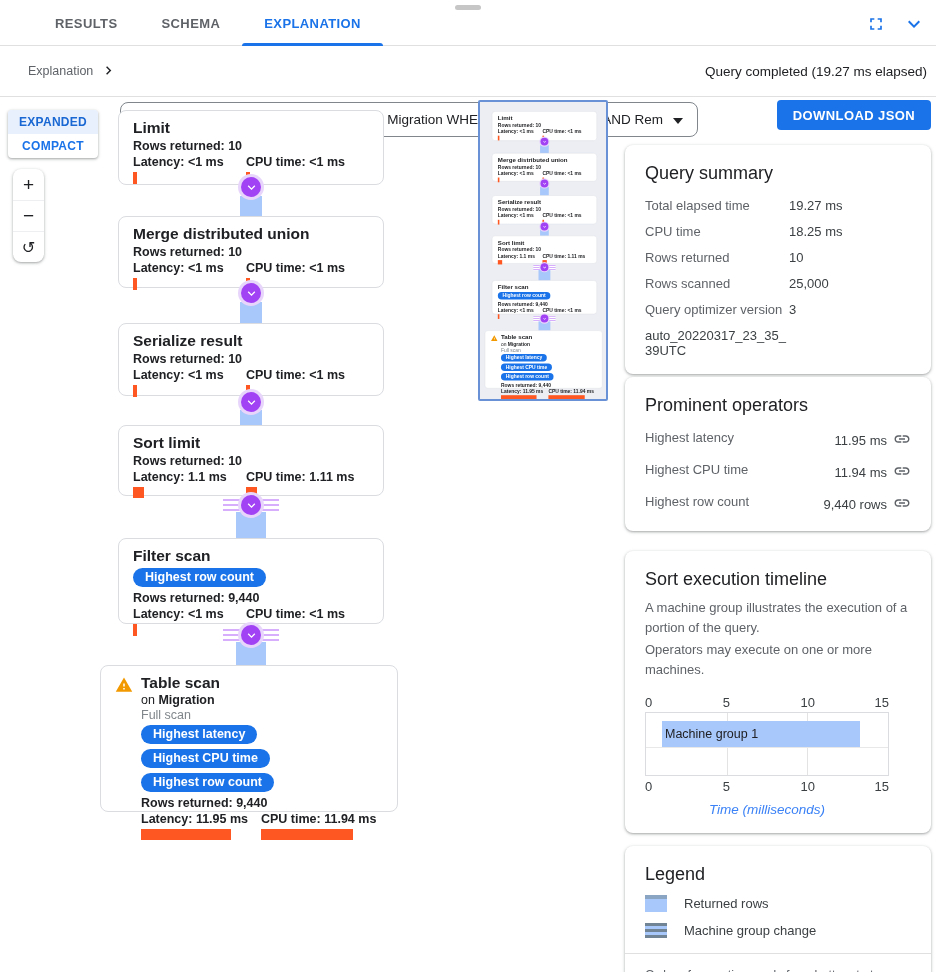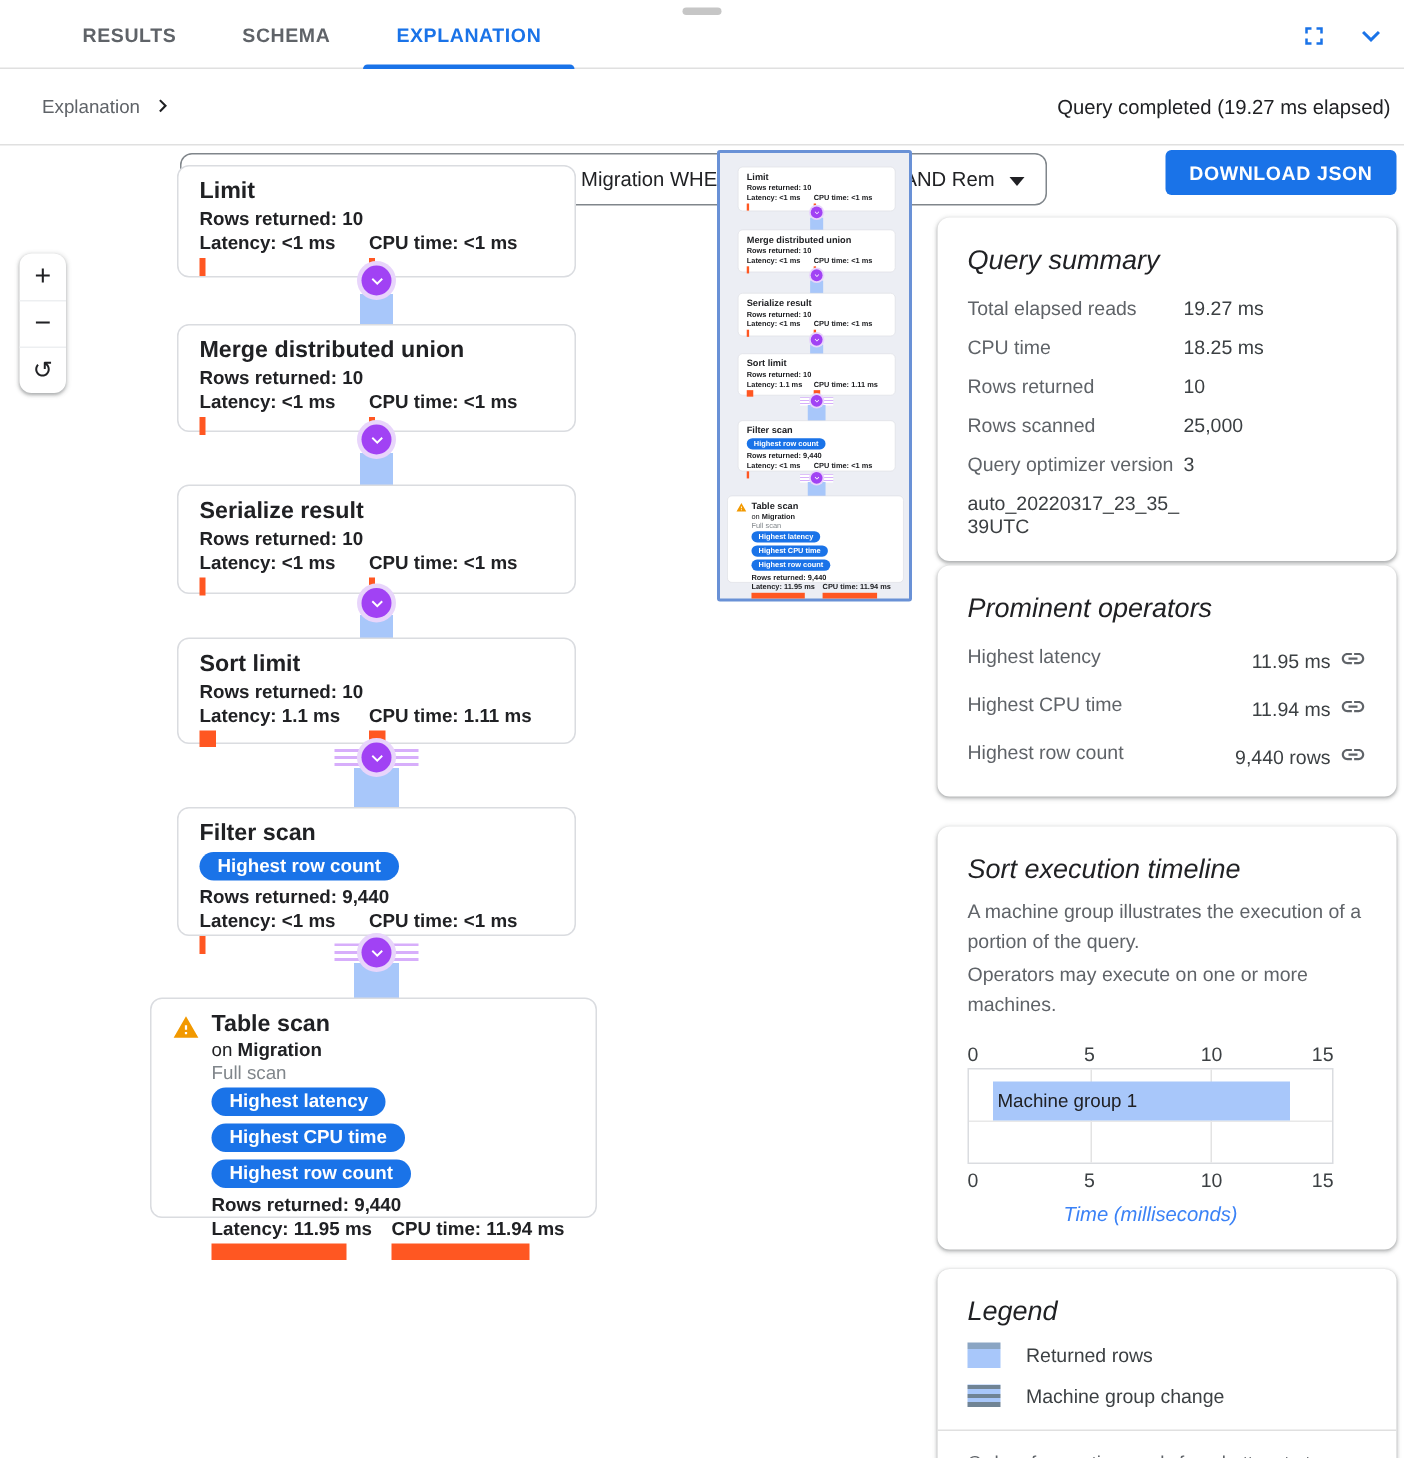--- a/index.html
+++ b/index.html
@@ -73,21 +73,21 @@
   .circ-1 { top:70px; } .circ-2 { top:176px; } .circ-3 { top:285px; } .circ-4 { top:388px; } .circ-5 { top:518px; }
 
   
   .minimap { position:absolute; left:478px; top:100px; width:130px; height:301px; border:2px solid #6991D6; background:#ECEEF4; border-radius:2px; overflow:hidden; }
   .minimap .flowchart.mini { position:absolute; left:4px; top:8px; transform:scale(0.395); transform-origin:0 0; pointer-events:none; }
 
   
   .right-panel { position:absolute; left:625px; top:100px; width:306px; display:flex; flex-direction:column; }
   .download-btn { align-self:flex-end; height:30px; background:#1A73E8; color:#fff; border:none; border-radius:4px; font-family:inherit; font-size:13px; font-weight:700; letter-spacing:.4px; padding:0 16px; cursor:pointer; margin-bottom:15px; }
   .card { background:#fff; border-radius:8px; box-shadow:0 1px 2px rgba(60,64,67,.3),0 1px 3px 1px rgba(60,64,67,.15); padding:18px 20px 16px; }
-  .card-title { font-size:18px; font-weight:400; color:#202124; margin-bottom:14px;font-style:italic; }
+  .card-title { font-size:18px; font-weight:400; color:#202124; margin-bottom:14px; }
   .kv-rows { display:grid; grid-template-columns:1fr 122px; row-gap:11px; font-size:13px; }
   .kv-label { color:#5F6368; }
   .kv-value { color:#3C4043; word-break:break-all; }
   .kv-value.with-icon { display:flex; align-items:center; gap:6px; white-space:nowrap; word-break:normal;justify-content:flex-end; }
   .card-prominent { margin-top:3px; }
   .card-timeline { margin-top:20px; }
   .tl-desc { font-size:13px; color:#5F6368; line-height:1.55; margin-bottom:2px; }
   .tl-chart { margin-top:14px; width:244px; }
   .tl-ticks { position:relative; height:17px; font-size:13px; color:#3C4043; }
   .tl-ticks span { position:absolute; transform:translateX(-50%); }
@@ -141,20 +141,24 @@
           <path d="M8.59 16.59 13.17 12 8.59 7.41 10 6l6 6-6 6z"></path>
         </svg>
     </span>
     <div class="query-dropdown">
       <span class="q-text">SELECT Username,PointsEarned FROM Migration WHERE Subscribed=true AND ReminderD...</span>
       <span class="q-caret"></span>
     </div>
     <span class="query-status">Query completed (19.27 ms elapsed)</span>
   </div>
 
+  <div class="view-card">
+    <div class="view-opt selected">EXPANDED</div>
+    <div class="view-opt">COMPACT</div>
+  </div>
   <div class="zoomctl">
     <div class="zoom-btn">+</div>
     <div class="zoom-btn">−</div>
     <div class="zoom-btn reset">↺</div>
   </div>
 
   <div class="flowchart">
 
     <div class="node n-limit">
       <div class="n-title">Limit</div>
@@ -404,21 +408,21 @@
       </div>
   </div>
 
   <aside class="right-panel">
 
     <button class="download-btn">DOWNLOAD JSON</button>
 
     <section class="card card-summary">
       <h2 class="card-title">Query summary</h2>
       <div class="kv-rows">
-        <span class="kv-label">Total elapsed reads</span>
+        <span class="kv-label">Total elapsed time</span>
         <span class="kv-value">19.27 ms</span>
         <span class="kv-label">CPU time</span>
         <span class="kv-value">18.25 ms</span>
         <span class="kv-label">Rows returned</span>
         <span class="kv-value">10</span>
         <span class="kv-label">Rows scanned</span>
         <span class="kv-value">25,000</span>
         <span class="kv-label">Query optimizer version</span>
         <span class="kv-value">3</span>
         <span class="kv-value">auto_20220317_23_35_39UTC</span>

